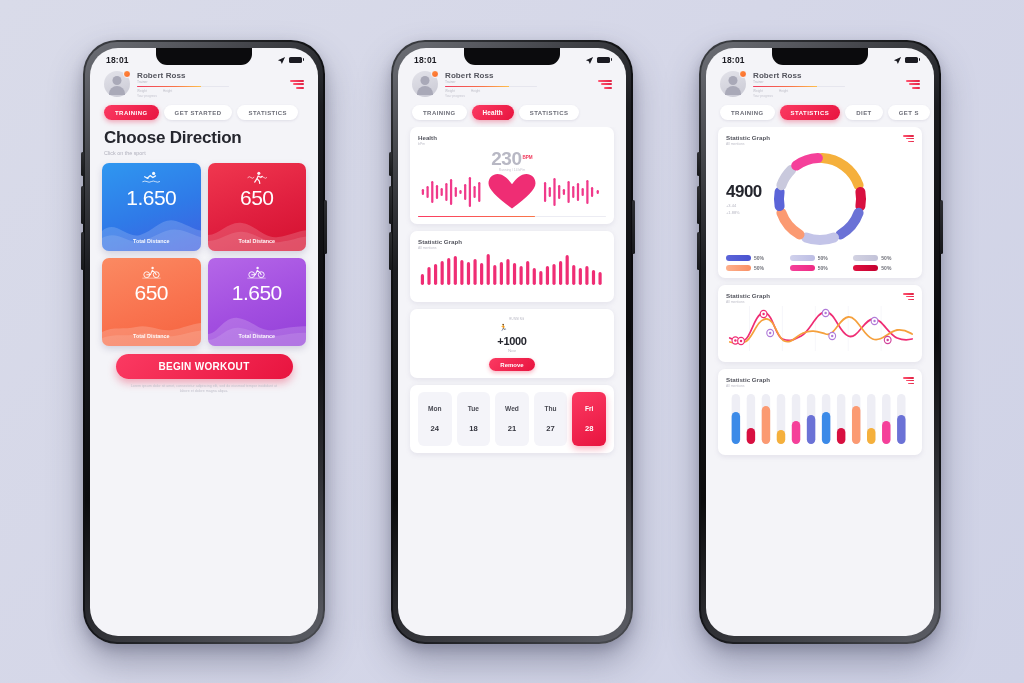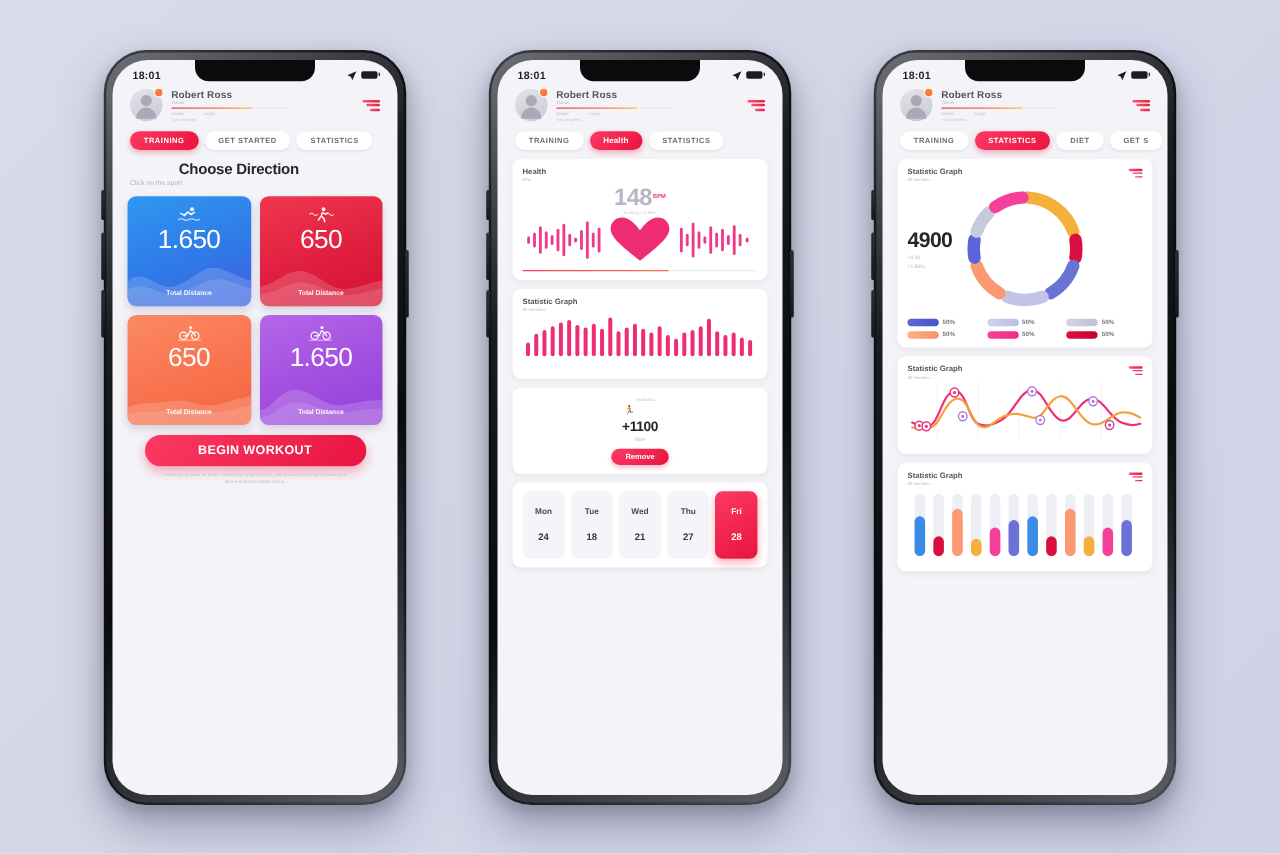--- a/index.html
+++ b/index.html
@@ -82,21 +82,21 @@
   .card{ background:#fff; border-radius:7px; box-shadow:0 1.5px 5px rgba(120,115,155,.13); margin-bottom:7px; padding:7px 8px; position:relative;}
   .card-h{ font-size:6.2px; font-weight:600; color:#55565f; }
   .card-s{ font-size:3.4px; color:#c0c0ca; margin-top:1px;}
   .card-menu{position:absolute;right:8px;top:8px;}
   .card-menu i{display:block;height:1.6px;border-radius:1px;background:linear-gradient(90deg,#ff5470,#e01f42);margin-bottom:1.2px;margin-left:auto;}
   .card-menu i:nth-child(1){width:11px;}
   .card-menu i:nth-child(2){width:8.5px;}
   .card-menu i:nth-child(3){width:6px;}
 
   
-  .s1-title{ font-size:12px; font-weight:700; color:#25262e; letter-spacing:-.2px; padding: 1px 2px 0; margin-left: 39px;}
+  .s1-title{ font-size:17px; font-weight:700; color:#25262e; letter-spacing:-.2px; padding: 1px 2px 0;}
   .s1-sub{ font-size:5.4px; color:#b0b0bc; padding: 1.5px 2px 0;}
   .grid{ display:grid; grid-template-columns:1fr 1fr; gap:7px; margin-top:7px;}
   .sport{
     height:88px; border-radius:7px; position:relative; overflow:hidden;
     display:flex; flex-direction:column; align-items:center;
     box-shadow:0 3px 7px rgba(90,85,130,.22);
   }
   .sport .ico{ margin-top:8px; z-index:2; opacity:.95;}
   .sport .val{ font-size:21px; font-weight:400; color:#fff; z-index:2; margin-top:2px; letter-spacing:-.5px;}
   .sport .lbl{ position:absolute; bottom:7px; left:0; right:0; text-align:center; font-size:5.4px; color:#fff; font-weight:600; z-index:2; opacity:.95;}
@@ -322,21 +322,21 @@
         <div class="tab active cap">Health</div>
         <div class="tab">STATISTICS</div>
       </div>
 
       <div class="content">
 
         <div class="card">
           <div class="card-h">Health</div>
           <div class="card-s">bPm</div>
           <div class="bpm-wrap">
-            <span class="bpm-num">148</span><span class="bpm-unit">BPM</span>
+            <span class="bpm-num">230</span><span class="bpm-unit">BPM</span>
             <div class="bpm-sub">Running / 14 bPm</div>
           </div>
           <div class="heartline">
             <svg width="100%" height="44" viewBox="0 0 200 44" preserveAspectRatio="none">
               <g fill="#f0398a">
                 <rect x="4" y="19" width="2.4" height="6" rx="1.2"></rect>
                   <rect x="9" y="16" width="2.4" height="12" rx="1.2"></rect>
                 <rect x="14" y="11" width="2.4" height="22" rx="1.2"></rect>
                   <rect x="19" y="15" width="2.4" height="14" rx="1.2"></rect>
                 <rect x="24" y="18" width="2.4" height="8" rx="1.2"></rect>
@@ -403,21 +403,21 @@
               <rect x="185" y="17" width="3.4" height="15" rx="1.7"></rect>
                 <rect x="192" y="19" width="3.4" height="13" rx="1.7"></rect>
             </g>
           </svg>
         </div>
 
         <div class="card">
           <div class="stats-row">
             <div class="stat">
               <div><span class="sico">🏃</span><span class="stag">RUNNING</span></div>
-              <div class="sval">+1100</div>
+              <div class="sval">+1000</div>
               <div class="smon">Nov</div>
               <div class="rm">Remove</div>
             </div>
           </div>
         </div>
 
         <div class="card">
           <div class="days">
             <div class="day">
               <span class="dn">Mon</span>

